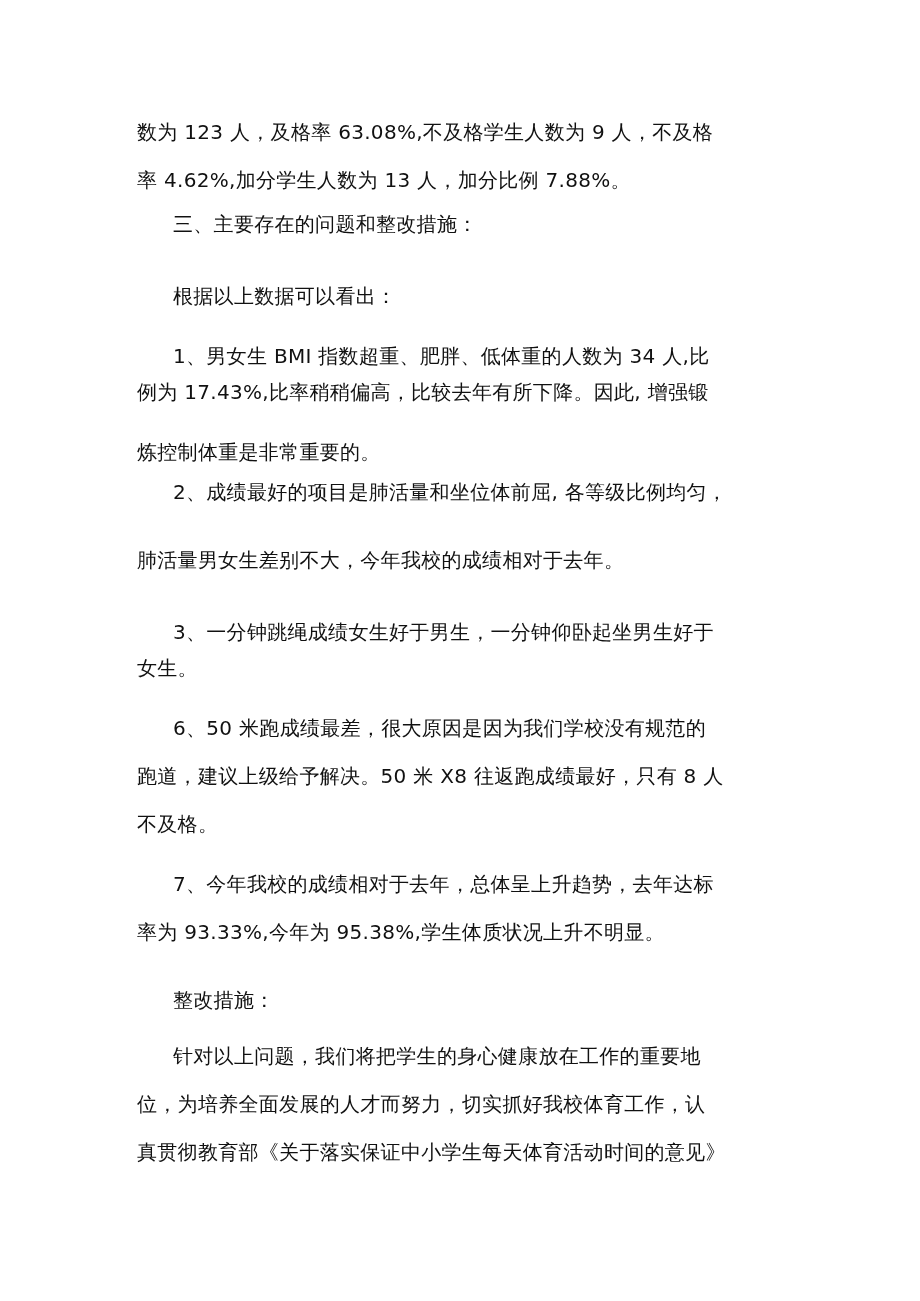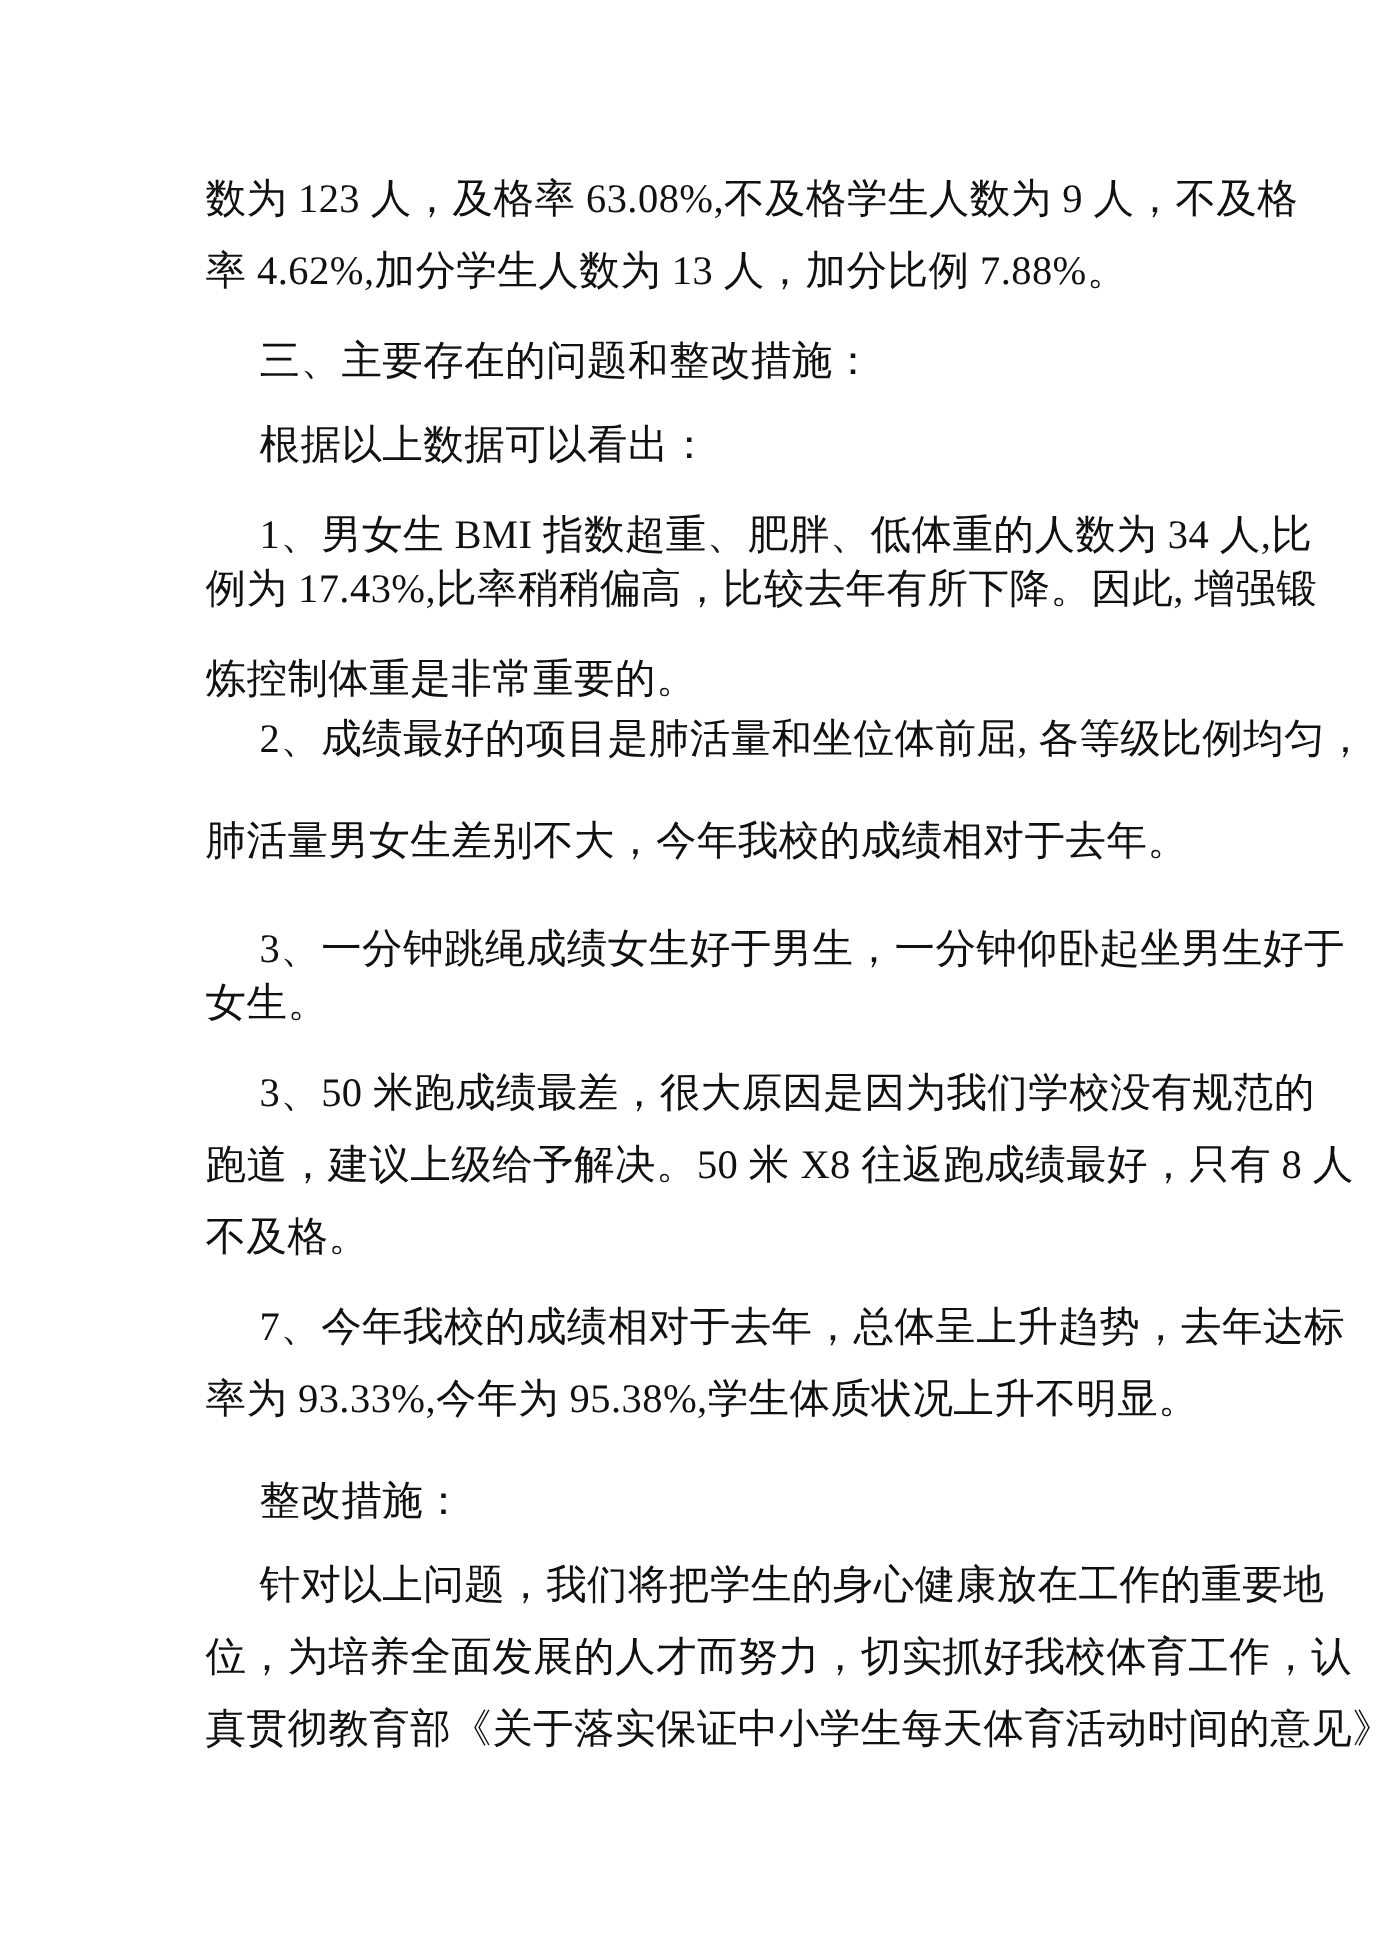--- a/index.html
+++ b/index.html
@@ -19,43 +19,42 @@
       position: absolute;
       left: 137px;
       top: 108px;
       width: 650px;
     }
     .line {
       position: absolute;
       left: 0;
       height: 48px;
       line-height: 48px;
-      font-size: 27px;
+      font-size: 20px;
       white-space: nowrap;
       letter-spacing: 0.3px;
-      font-family: Liberation Serif, serif;
     }
     .indent { left: 36px; }
   </style>
 </head>
 <body>
 
 <div class="page">
   <div class="line" style="top:0px">数为 123 人，及格率 63.08%,不及格学生人数为 9 人，不及格</div>
   <div class="line" style="top:48px">率 4.62%,加分学生人数为 13 人，加分比例 7.88%。</div>
-  <div class="line indent" style="top:108px">三、主要存在的问题和整改措施：</div>
+  <div class="line indent" style="top:92px">三、主要存在的问题和整改措施：</div>
   <div class="line indent" style="top:164px">根据以上数据可以看出：</div>
   <div class="line indent" style="top:224px">1、男女生 BMI 指数超重、肥胖、低体重的人数为 34 人,比</div>
   <div class="line" style="top:260px">例为 17.43%,比率稍稍偏高，比较去年有所下降。因此, 增强锻</div>
   <div class="line" style="top:320px">炼控制体重是非常重要的。</div>
   <div class="line indent" style="top:360px">2、成绩最好的项目是肺活量和坐位体前屈, 各等级比例均匀，</div>
   <div class="line" style="top:428px">肺活量男女生差别不大，今年我校的成绩相对于去年。</div>
   <div class="line indent" style="top:500px">3、一分钟跳绳成绩女生好于男生，一分钟仰卧起坐男生好于</div>
   <div class="line" style="top:536px">女生。</div>
-  <div class="line indent" style="top:596px">3、50 米跑成绩最差，很大原因是因为我们学校没有规范的</div>
+  <div class="line indent" style="top:596px">6、50 米跑成绩最差，很大原因是因为我们学校没有规范的</div>
   <div class="line" style="top:644px">跑道，建议上级给予解决。50 米 X8 往返跑成绩最好，只有 8 人</div>
   <div class="line" style="top:692px">不及格。</div>
   <div class="line indent" style="top:752px">7、今年我校的成绩相对于去年，总体呈上升趋势，去年达标</div>
   <div class="line" style="top:800px">率为 93.33%,今年为 95.38%,学生体质状况上升不明显。</div>
   <div class="line indent" style="top:868px">整改措施：</div>
   <div class="line indent" style="top:924px">针对以上问题，我们将把学生的身心健康放在工作的重要地</div>
   <div class="line" style="top:972px">位，为培养全面发展的人才而努力，切实抓好我校体育工作，认</div>
   <div class="line" style="top:1020px">真贯彻教育部《关于落实保证中小学生每天体育活动时间的意见》</div>
 </div>
 

